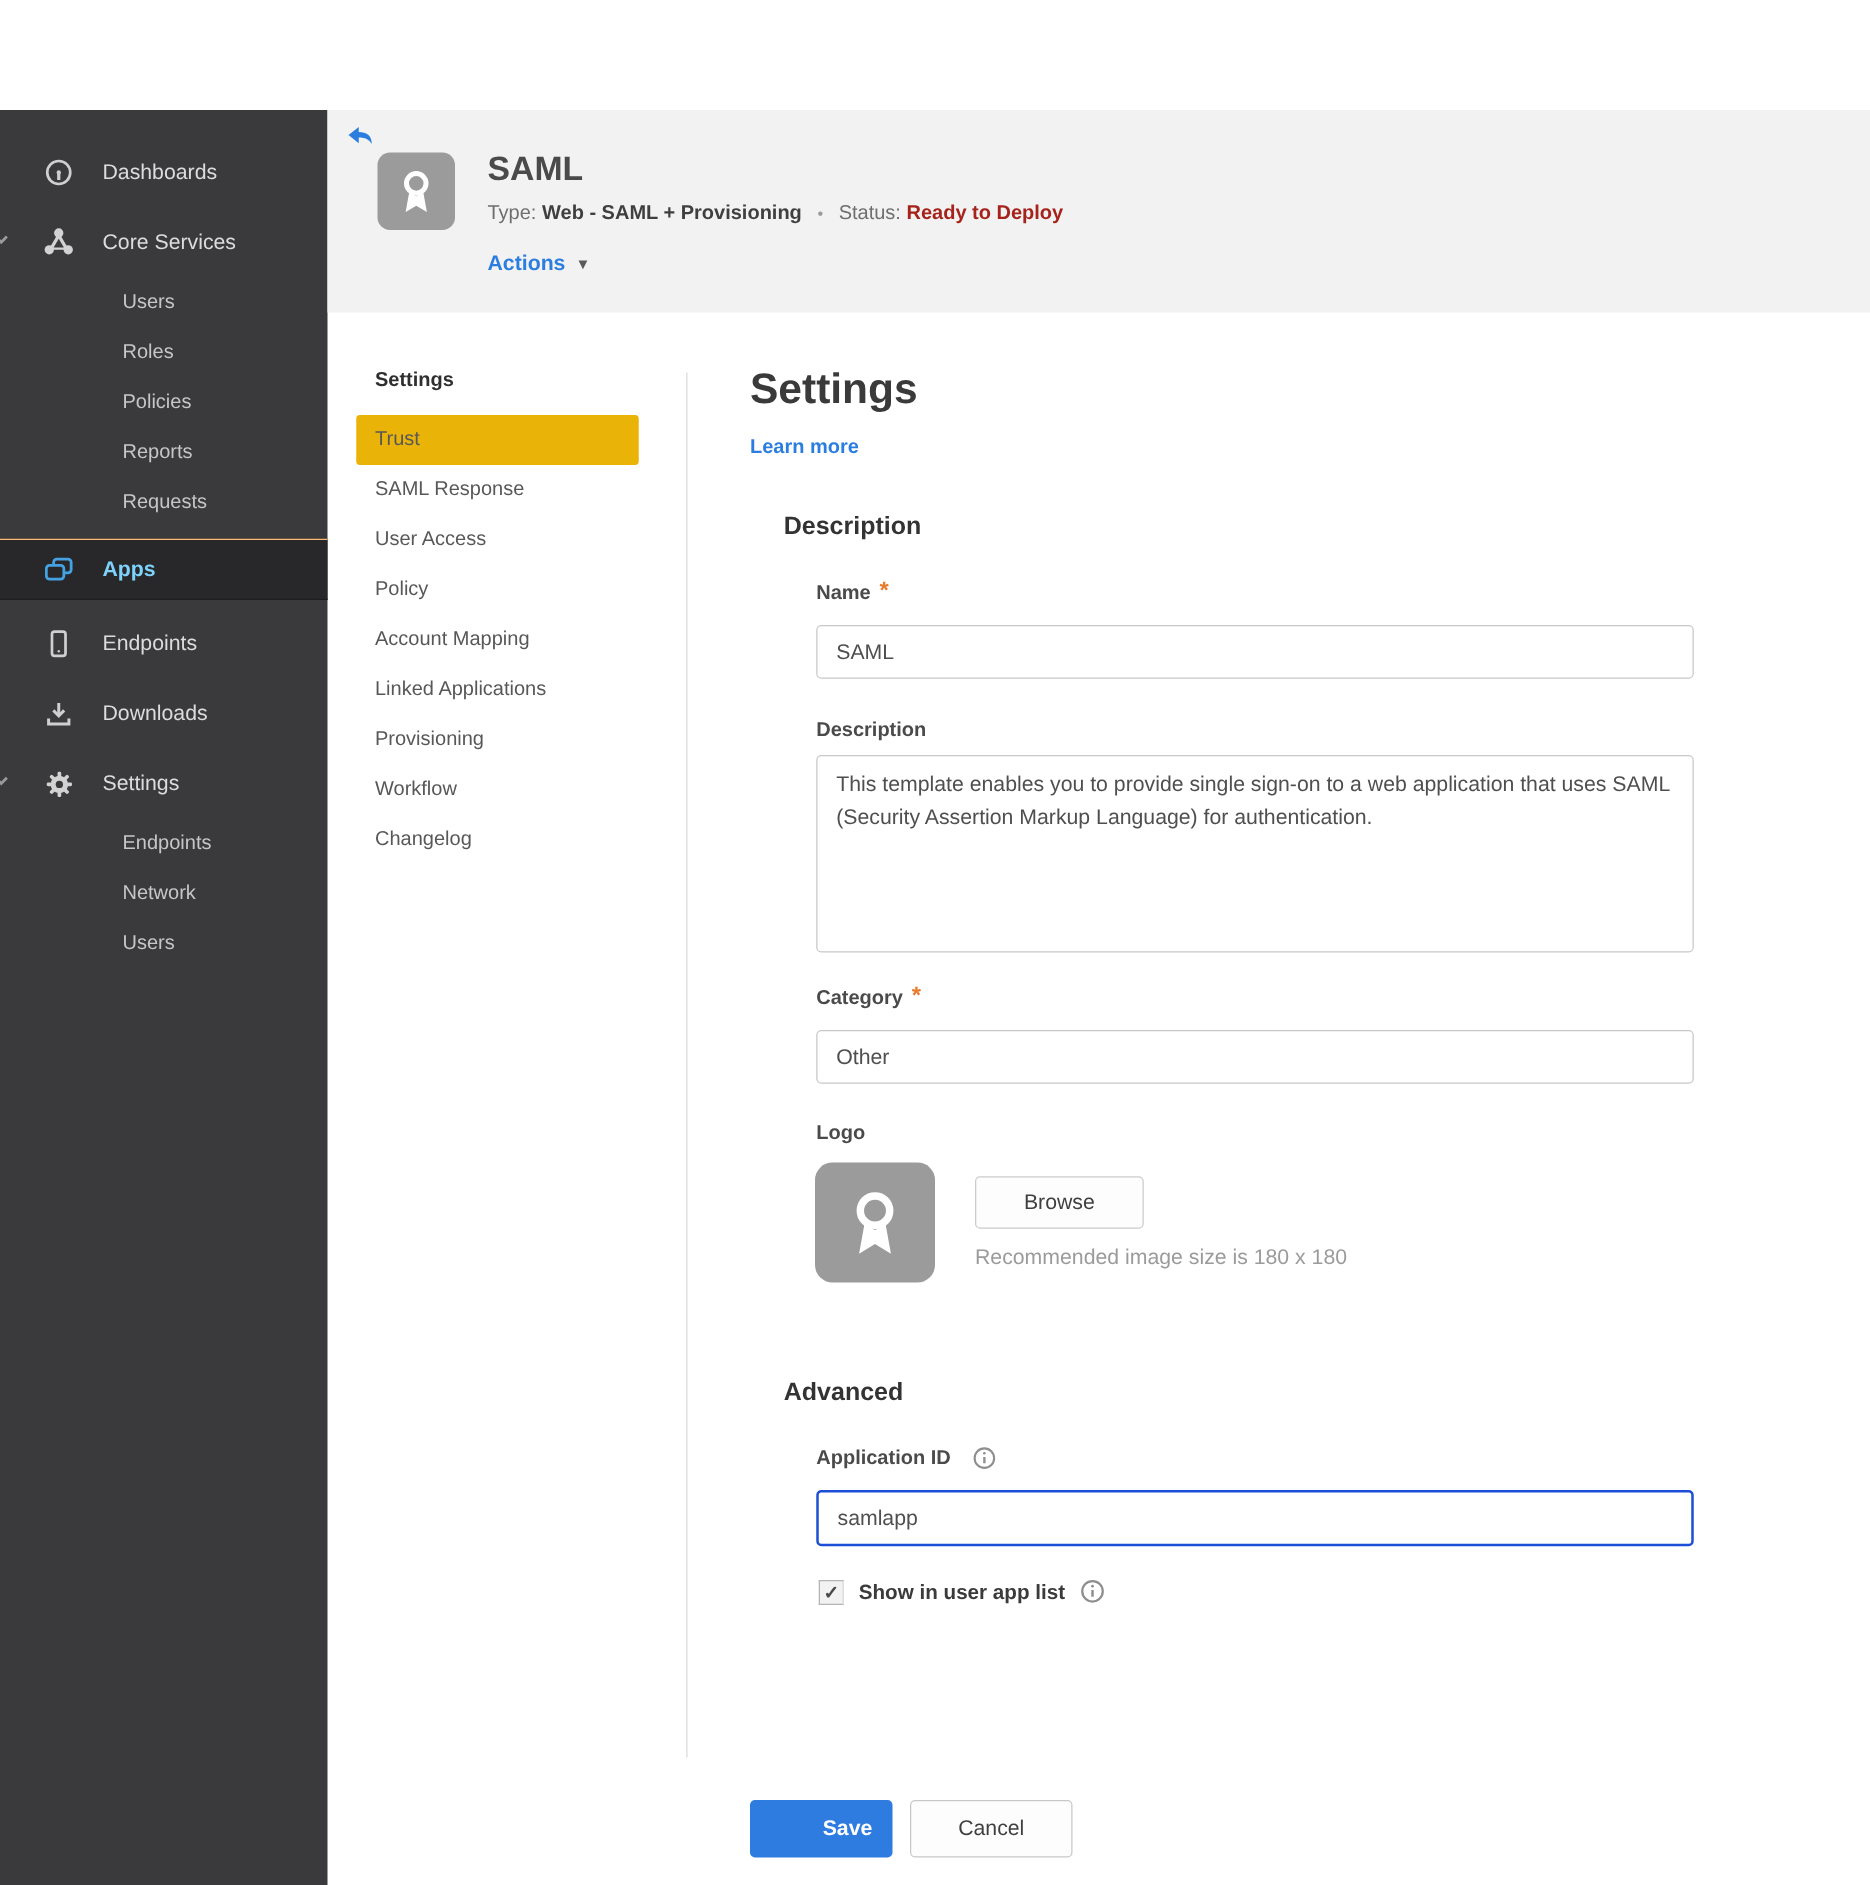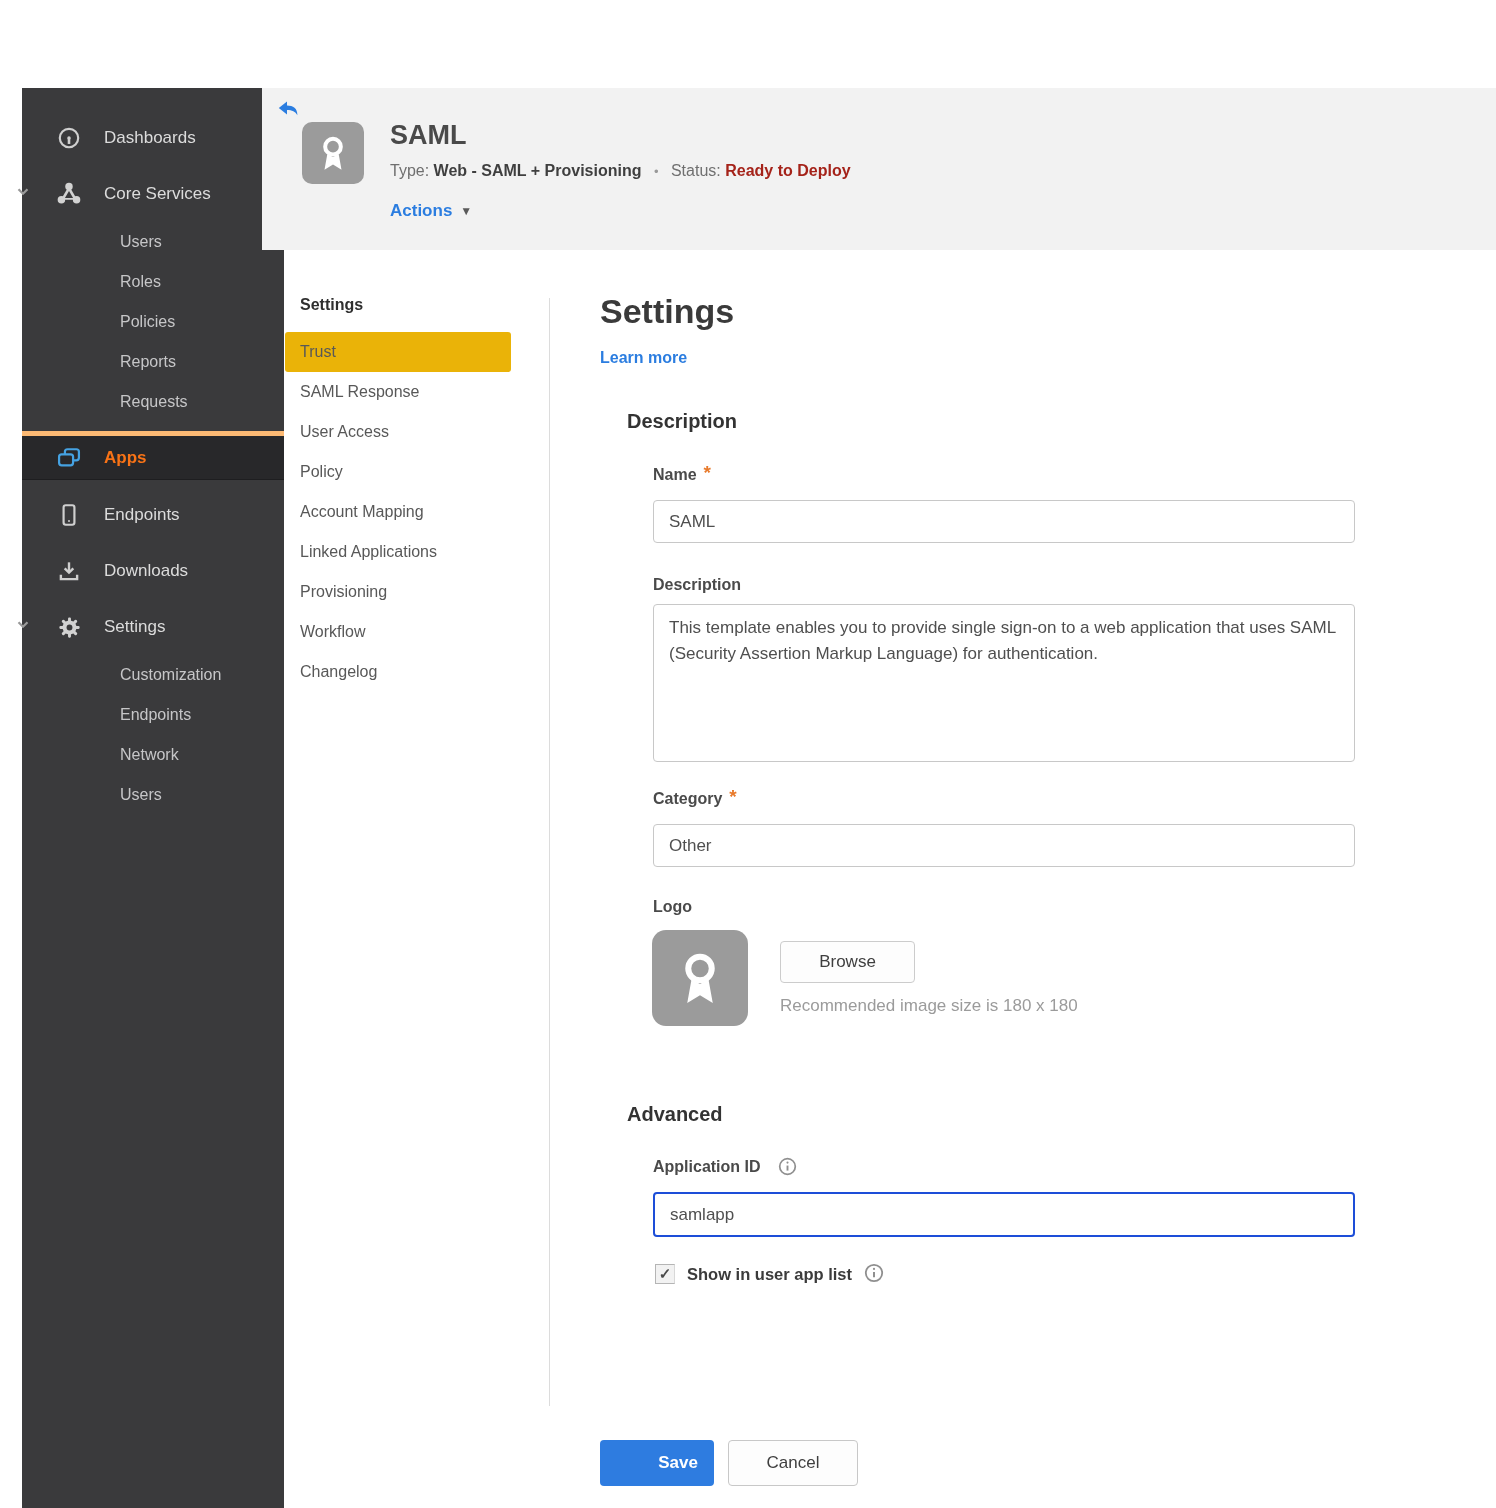--- a/index.html
+++ b/index.html
@@ -7,25 +7,25 @@
   body { font-family:"Liberation Sans", sans-serif; }
   #screen { position:relative; width:1496px; height:1508px; background:#fff; overflow:hidden; }
 
   
   .topbar { position:absolute; left:0; top:0; width:1496px; height:88px; background:#ffffff; display:flex; align-items:center; padding-left:28px; }
   .brand { display:flex; align-items:center; gap:10px; }
   .brand-name { font-size:37px; color:#55565a; letter-spacing:-0.5px; }
   .brand-tm { font-size:12px; color:#8a8a8a; vertical-align:super; margin-left:2px; position:relative; top:-12px; }
 
   
-  .sidebar { position:absolute; left:0; top:88px; width:262px; height:1420px; background:#3a3a3c; padding-top:22px;margin-left:22px; }
+  .sidebar { position:absolute; left:0; top:88px; width:262px; height:1420px; background:#3a3a3c; padding-top:22px; }
   .side-row { position:relative; display:flex; align-items:center; height:56px; padding-left:32px; color:#dcdcdc; font-size:17px; cursor:pointer; }
   .side-row .s-icon { width:30px; display:flex; justify-content:center; margin-right:20px; flex:0 0 30px; }
   .side-sub { display:flex; align-items:center; height:40px; padding-left:98px; color:#c6c6c8; font-size:16px; cursor:pointer; }
-  .side-row.active { background:#28282a; border-top:5px solid #fdba74; border-bottom:1px solid #1e1e20; color:#f97316; font-weight:bold; margin-top:9px; height:49px; }
+  .side-row.active { background:#28282a; border-top:1px solid #fdba74; border-bottom:1px solid #1e1e20; color:#7dd3fc; font-weight:bold; margin-top:9px; height:49px; }
   .side-row.after-active { margin-top:7px; }
   .grp-chevron { position:absolute; left:-8px; top:50%; transform:translateY(-50%); }
 
   
   .band { position:absolute; left:262px; top:88px; width:1234px; height:162px; background:#f2f2f2; }
   .back-btn { position:absolute; left:14px; top:9px; width:24px; height:24px; cursor:pointer; }
   .app-tile { position:absolute; left:40px; top:34px; width:62px; height:62px; background:#9b9b9b; border-radius:10px; display:flex; align-items:center; justify-content:center; }
   .app-title { position:absolute; left:128px; top:32px; font-size:27px; font-weight:bold; color:#4a4a4a; }
   .app-meta { position:absolute; left:128px; top:74px; font-size:16px; color:#6f6f6f; }
   .app-meta b { color:#3f3f3f; }
@@ -159,23 +159,20 @@
             <rect x="10.7" y="3" width="2.6" height="18" rx="1" transform="rotate(135 12 12)"></rect>
             <circle cx="12" cy="12" r="6.2"></circle>
           </g>
           <circle cx="12" cy="12" r="2.6" fill="#3a3a3c"></circle>
         </svg>
       </span>
       <span>Settings</span>
     </div>
 
     <div class="side-sub">
-        <span>Customization</span>
-      </div>
-    <div class="side-sub">
         <span>Endpoints</span>
       </div>
     <div class="side-sub">
         <span>Network</span>
       </div>
     <div class="side-sub">
         <span>Users</span>
       </div>
   </nav>
 

